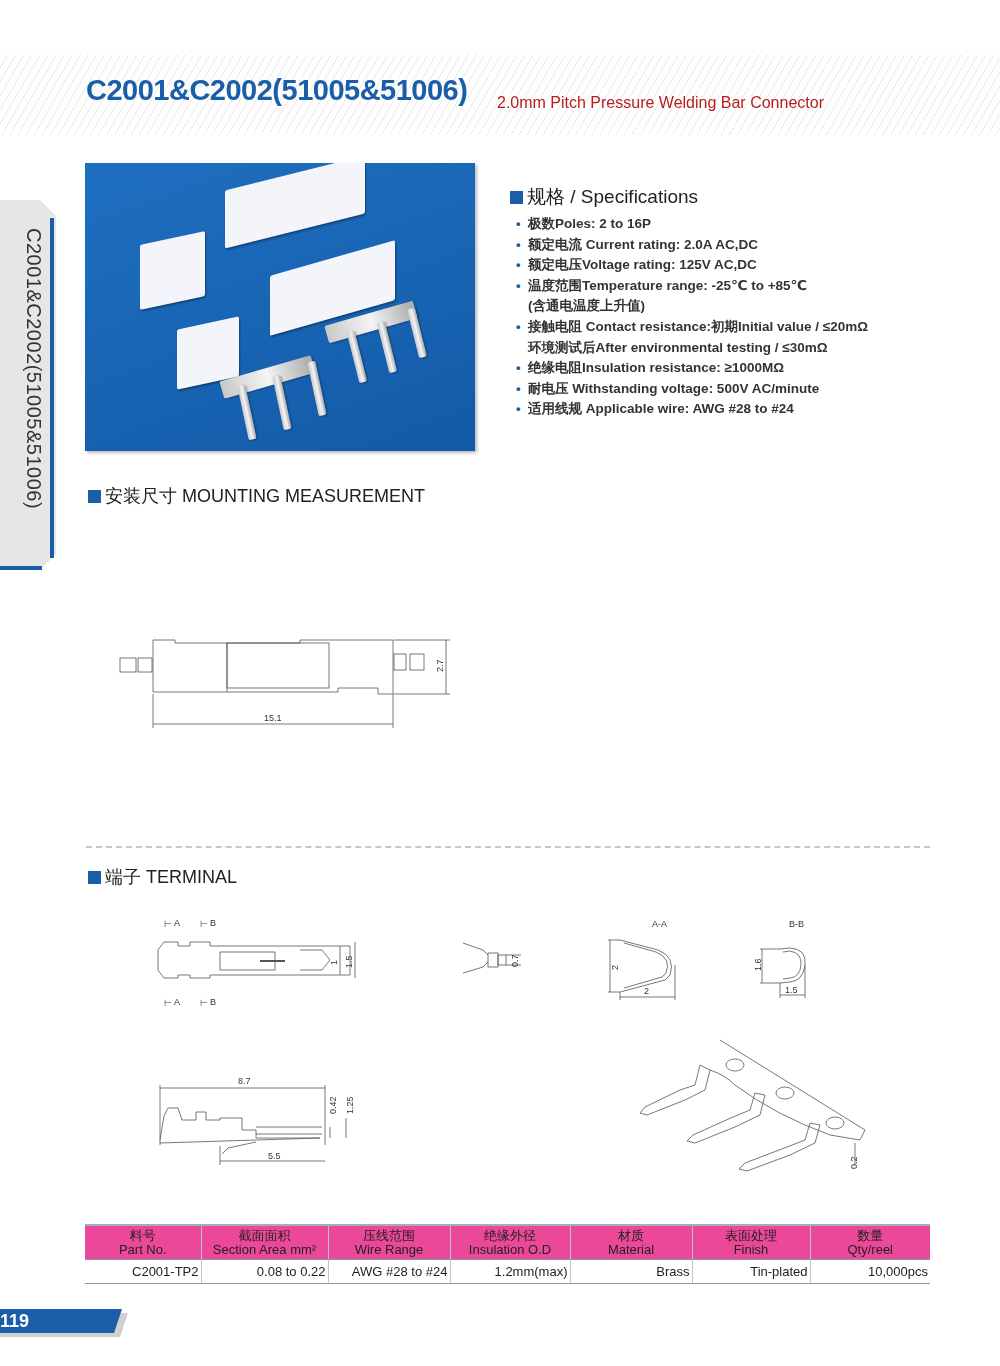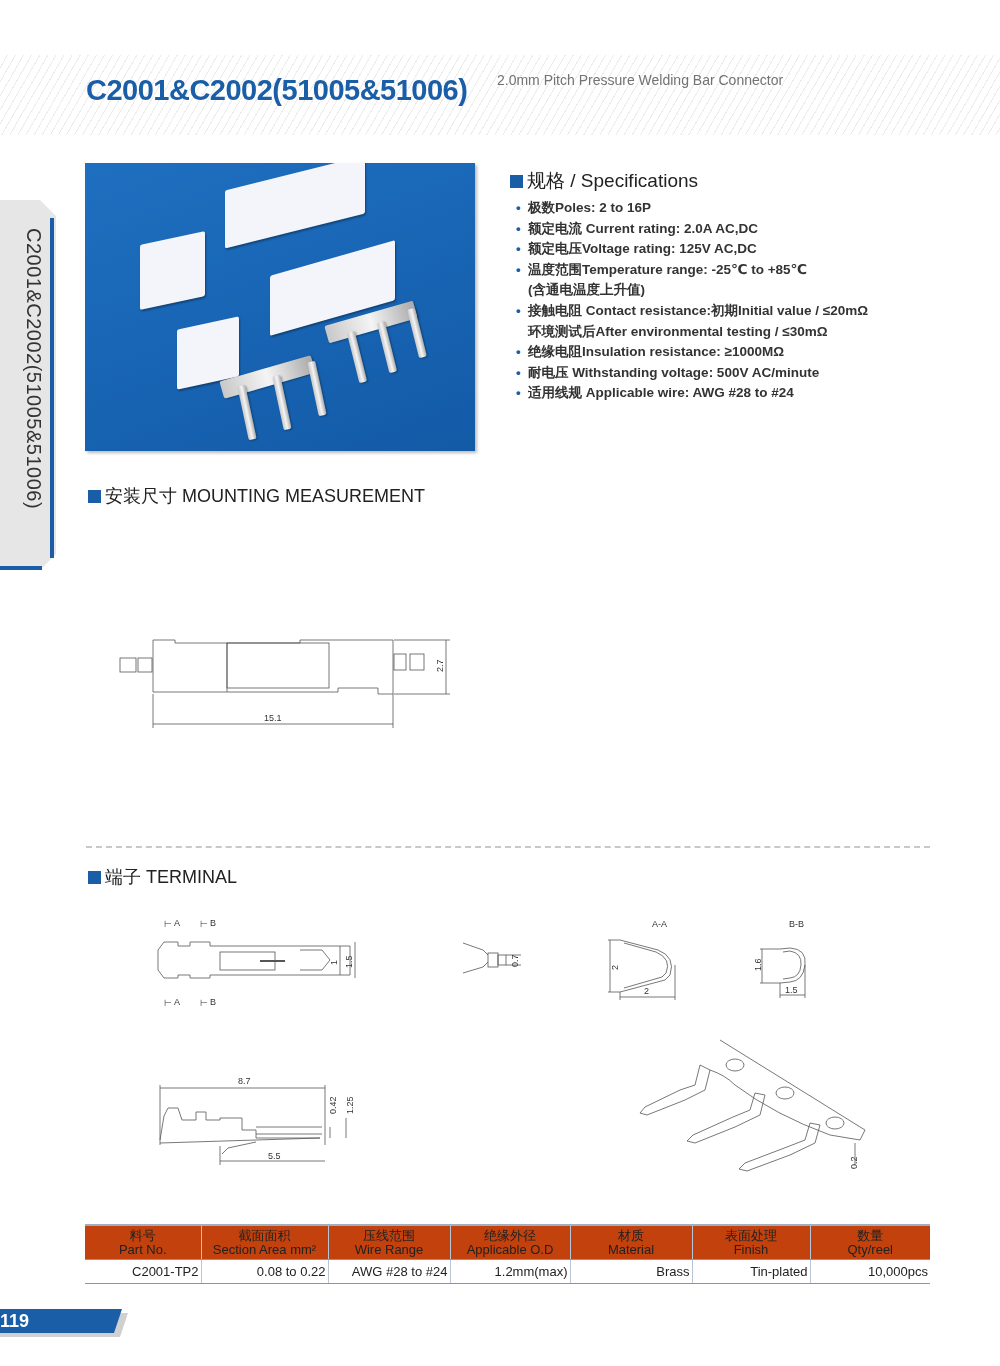--- a/index.html
+++ b/index.html
@@ -8,21 +8,21 @@
 
   .header-band {
     position: absolute; left: 0; top: 55px; width: 1000px; height: 80px;
     background: repeating-linear-gradient(120deg, #ffffff 0px, #ffffff 6px, #ececec 6px, #ececec 7px);
   }
   .title-main {
     position: absolute; left: 86px; top: 74px; font-size: 29px; font-weight: bold;
     color: #1a5ea8; letter-spacing: -0.5px; white-space: nowrap;
   }
   .title-sub {
-    position: absolute; left: 497px; top: 72px; font-size: 14px; color: #737373; white-space: nowrap;
+    position: absolute; left: 497px; top: 94px; font-size: 16px; color: #b91c1c; white-space: nowrap;
   }
 
   .side-tab {
     position: absolute; left: 0; top: 200px; width: 56px; height: 370px;
     background: #e6e6e6;
     clip-path: polygon(0 0, 40px 0, 56px 16px, 56px 354px, 40px 370px, 0 370px);
   }
   .side-tab-border {
     position: absolute; left: 50px; top: 218px; width: 4px; height: 340px; background: #1a5ea8;
   }
@@ -39,40 +39,40 @@
     background: linear-gradient(160deg, #1f6fc0 0%, #1763b2 60%, #135aa6 100%);
     box-shadow: 2px 2px 3px #bbb;
     overflow: hidden;
   }
   .part { position: absolute; background: #f3f5fa; border-radius: 2px; box-shadow: 1px 2px 2px rgba(0,0,0,0.35); }
   .term { position: absolute; background: linear-gradient(90deg,#c8c8c8,#f4f4f4,#a9a9a9); border-radius: 2px; box-shadow: 1px 1px 2px rgba(0,0,0,0.35); }
 
   .sec-heading { position: absolute; font-size: 18px; color: #222; white-space: nowrap; display: flex; align-items: center; }
   .sq { display: inline-block; width: 13px; height: 13px; background: #1a5ea8; margin-right: 4px; }
 
-  .specs { position: absolute; left: 510px; top: 168px; }
+  .specs { position: absolute; left: 510px; top: 184px; }
   .specs-title { font-size: 19px; color: #222; display: flex; align-items: center; margin-bottom: 4px; }
   .spec-list { list-style: none; font-size: 13.5px; color: #333; line-height: 20.6px; margin-left: 6px; }
   .spec-list li { position: relative; padding-left: 12px; white-space: nowrap; font-weight: bold; }
   .spec-list li.bul::before { content: "•"; position: absolute; left: 0; color: #1a5ea8; }
 
   .dash-line {
     position: absolute; left: 86px; top: 846px; width: 844px; height: 0;
     border-top: 2px dashed #c8c8c8;
   }
 
   .drawing { position: absolute; }
   .dim { font-size: 9px; fill: #333; font-family: "Liberation Sans", sans-serif; }
 
   .spec-table {
     position: absolute; left: 85px; top: 1224px; width: 845px; border-collapse: collapse;
     font-size: 13px; color: #222;
   }
   .spec-table th {
-    background: #c2410c; font-weight: normal; line-height: 14px; padding: 3px 2px 2px; text-align: center;
+    background: #ec4899; font-weight: normal; line-height: 14px; padding: 3px 2px 2px; text-align: center;
     border-right: 1px solid #b8c6d6; border-top: 2px solid #a0aec0; border-bottom: 1px solid #8a96a6;
   }
   .spec-table td {
     text-align: right; padding: 4px 2px; border-right: 1px solid #b8c6d6; border-bottom: 1px solid #8a96a6;
   }
   .spec-table th:last-child, .spec-table td:last-child { border-right: none; }
 
   .page-num {
     position: absolute; left: 0; top: 1309px; width: 122px; height: 24px; background: #1a5ea8;
     clip-path: polygon(0 0, 122px 0, 114px 24px, 0 24px);
@@ -269,21 +269,21 @@
         <th style="width: 127px;">
           <div>截面面积</div>
           <div>Section Area mm²</div>
         </th>
         <th style="width: 122px;">
           <div>压线范围</div>
           <div>Wire Range</div>
         </th>
         <th style="width: 120px;">
           <div>绝缘外径</div>
-          <div>Applicable O.D</div>
+          <div>Insulation O.D</div>
         </th>
         <th style="width: 122px; margin-left: 10px;">
           <div>材质</div>
           <div>Material</div>
         </th>
         <th style="width: 118px;">
           <div>表面处理</div>
           <div>Finish</div>
         </th>
         <th style="width: 120px;">

